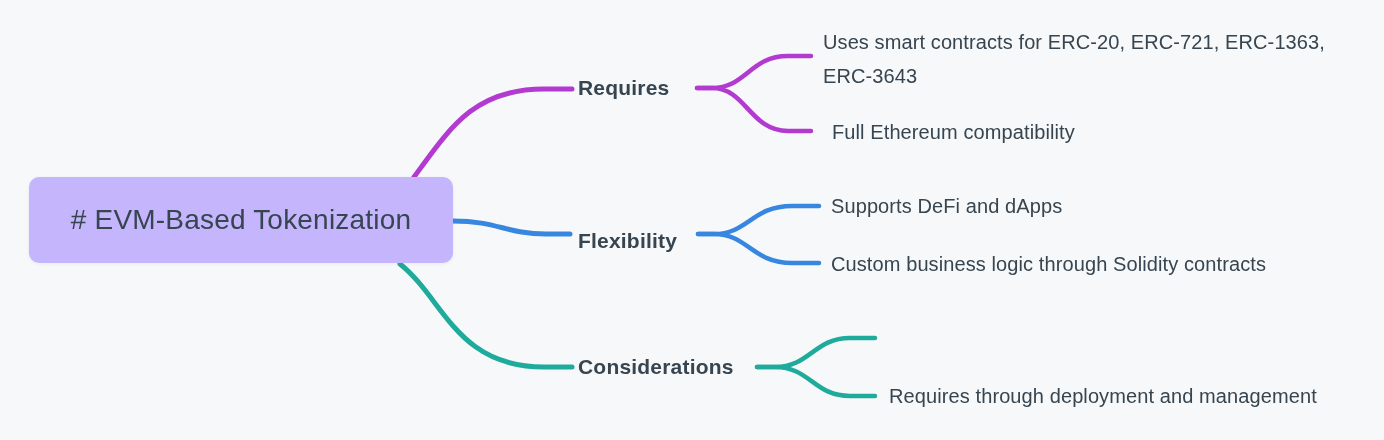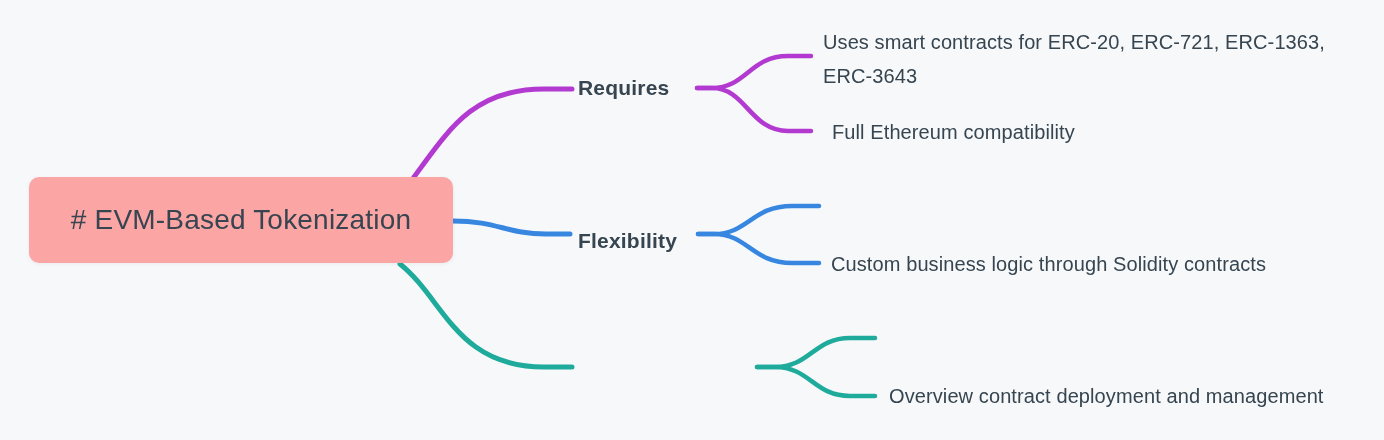--- a/index.html
+++ b/index.html
@@ -29,21 +29,21 @@
     stroke-linejoin: round;
   }
   #links path.main { stroke-width: 5; }
   #links path.sub  { stroke-width: 4.5; }
 
   .node { position: absolute; color: #364550; }
 
   .root-node {
     left: 29px; top: 177px;
     width: 424px; height: 86px;
-    background: #fca5a5;
+    background: #c4b5fd;
     border-radius: 10px;
     box-shadow: 0 1px 4px rgba(25,35,45,0.06);
     display: flex;
     align-items: center;
     justify-content: center;
     font-size: 28px;
     letter-spacing: 0.2px;
     white-space: nowrap;
   }
 
@@ -83,25 +83,27 @@
     <path class="sub" d="M 757 367 L 775 367 C 810 367, 814 338, 850 338 L 875 338" stroke="#1fab9b"></path>
     <path class="sub" d="M 757 367 L 775 367 C 810 367, 814 396, 850 396 L 875 396" stroke="#1fab9b"></path>
   </svg>
 
   <div class="node root-node"># EVM-Based Tokenization</div>
 
   <div class="node branch-label" style="left:578px; top:88px;">Requires</div>
 
   <div class="node branch-label" style="left:578px; top:241px;">Flexibility</div>
 
+  <div class="node branch-label" style="left:578px; top:367px;">Considerations</div>
 
   <div class="node leaf" style="left:823px; top:59px;">Uses smart contracts for ERC-20, ERC-721, ERC-1363,
 ERC-3643</div>
 
   <div class="node leaf nowrap" style="left:823px; top:132px;margin-left:9px;">Full Ethereum compatibility</div>
 
+  <div class="node leaf nowrap" style="left:831px; top:206px;">Supports DeFi and dApps</div>
 
   <div class="node leaf nowrap" style="left:831px; top:264px;">Custom business logic through Solidity contracts</div>
 
 
-  <div class="node leaf nowrap" style="left:889px; top:396px;">Overview contract deployment and management</div>
+  <div class="node leaf nowrap" style="left:889px; top:396px;">Requires through deployment and management</div>
 
 </div>
 
 </body></html>

